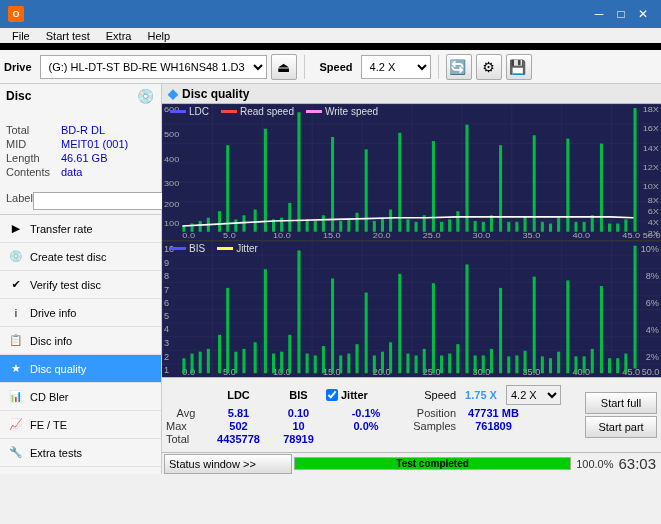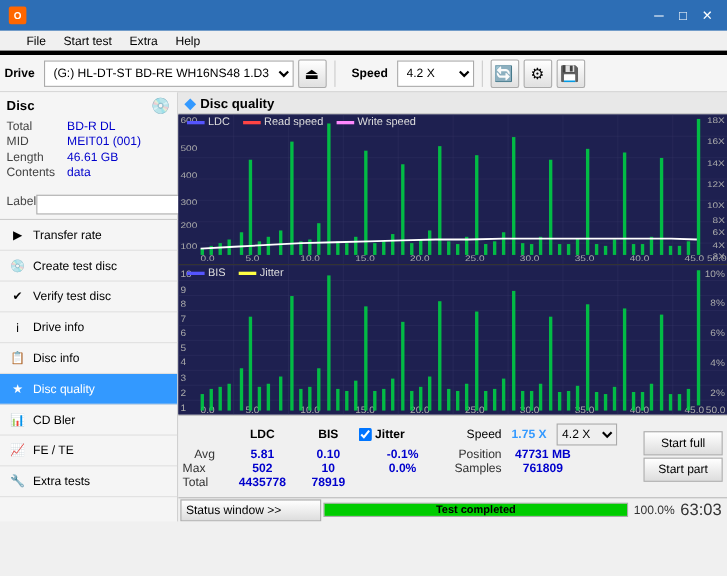--- a/index.html
+++ b/index.html
@@ -6,39 +6,39 @@
     body { font-family: 'Segoe UI', Tahoma, sans-serif; font-size: 11px; background: #f0f0f0; width: 661px; height: 524px; overflow: hidden; }
     
     
     #titlebar { background: #2d6eb5; color: white; height: 28px; display: flex; align-items: center; justify-content: space-between; padding: 0 8px; font-size: 12px; }
     #titlebar-left { display: flex; align-items: center; gap: 6px; }
     #titlebar-logo { width: 16px; height: 16px; background: #ff6600; border-radius: 2px; font-size: 9px; display: flex; align-items: center; justify-content: center; color: white; font-weight: bold; }
     #titlebar-controls { display: flex; gap: 2px; }
     .title-btn { width: 20px; height: 20px; border: none; cursor: pointer; display: flex; align-items: center; justify-content: center; font-size: 12px; background: transparent; color: white; border-radius: 2px; }
 
     
-    #menubar { background: #f0f0f0; height: 22px; display: flex; align-items: flex-end; padding: 0 16px; border-bottom: 4px solid #000000; font-size: 11px; }
+    #menubar { background: #f0f0f0; height: 22px; display: flex; align-items: center; padding: 0 4px; border-bottom: 7px solid #000000; font-size: 11px; }
     .menu-item { padding: 2px 8px; cursor: pointer; }
 
     
     #toolbar { background: #f5f5f5; height: 34px; display: flex; align-items: center; padding: 2px 4px; border-bottom: 1px solid #ccc; gap: 4px; }
     #drive-label { font-size: 11px; font-weight: bold; margin-right: 4px; }
     #drive-select { font-size: 11px; height: 24px; border: 1px solid #aaa; background: white; padding: 0 4px; min-width: 220px; }
     .toolbar-icon-btn { width: 26px; height: 26px; border: 1px solid #aaa; background: linear-gradient(to bottom, #fff, #e0e0e0); display: flex; align-items: center; justify-content: center; cursor: pointer; border-radius: 2px; font-size: 14px; }
     #speed-label { font-size: 11px; font-weight: bold; margin-left: 8px; margin-right: 4px; }
     #speed-select { font-size: 11px; height: 24px; border: 1px solid #aaa; background: white; padding: 0 4px; width: 70px; }
     .toolbar-sep { width: 1px; height: 24px; background: #ccc; margin: 0 3px; }
 
     
     #main { display: flex; height: calc(524px - 28px - 22px - 34px - 22px - 28px); }
 
     
     #sidebar { width: 162px; background: #f5f5f5; border-right: 1px solid #ccc; display: flex; flex-direction: column; }
     #disc-panel { padding: 4px 6px; border-bottom: 1px solid #ccc; background: #f5f5f5; }
-    #disc-header { display: flex; justify-content: space-between; align-items: center; margin-bottom: 5px; }
+    #disc-header { display: flex; justify-content: space-between; align-items: center; margin-bottom: 20px; }
     #disc-title { font-weight: bold; font-size: 12px; }
     #disc-icon { font-size: 14px; }
     .disc-row { display: flex; align-items: center; margin-bottom: 2px; font-size: 11px; }
     .disc-row-label { width: 55px; color: #444; }
     .disc-row-value { color: #0000cc; font-weight: 500; }
     #label-row { display: flex; margin-top: 14px; }
     #label-text { width: 55px; color: #444; font-size: 11px; }
     #label-input { flex: 1; height: 18px; border: 1px solid #aaa; font-size: 11px; padding: 0 2px; }
     #label-btn { width: 18px; height: 18px; border: 1px solid #aaa; background: linear-gradient(to bottom, #fff, #ddd); margin-left: 2px; cursor: pointer; display: flex; align-items: center; justify-content: center; font-size: 10px; }
 

